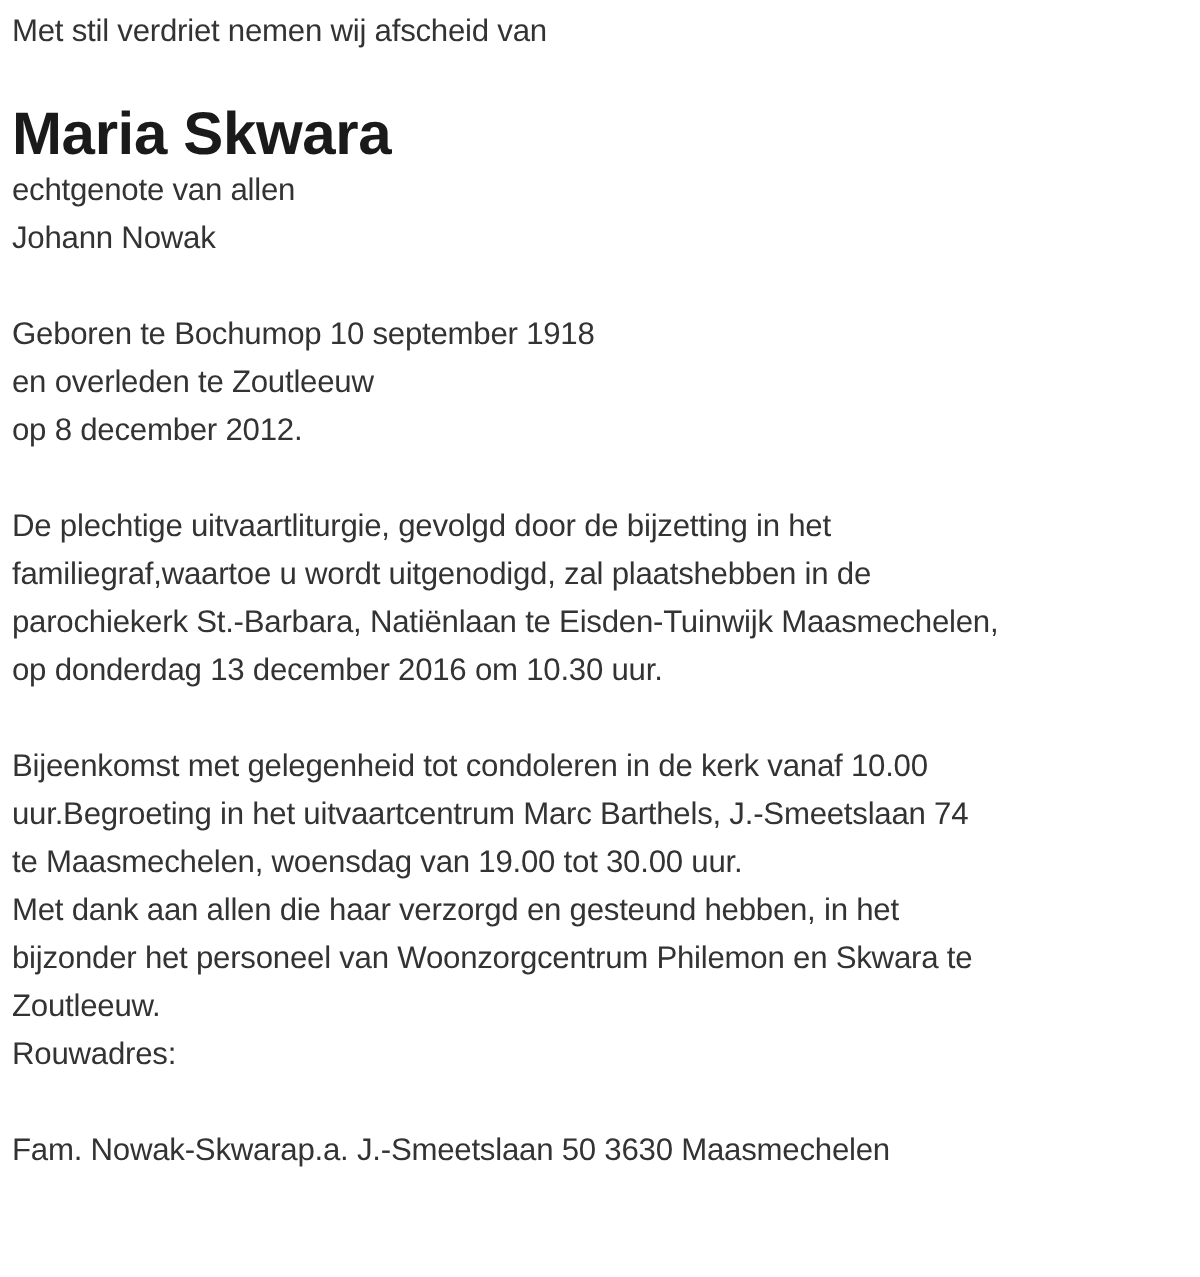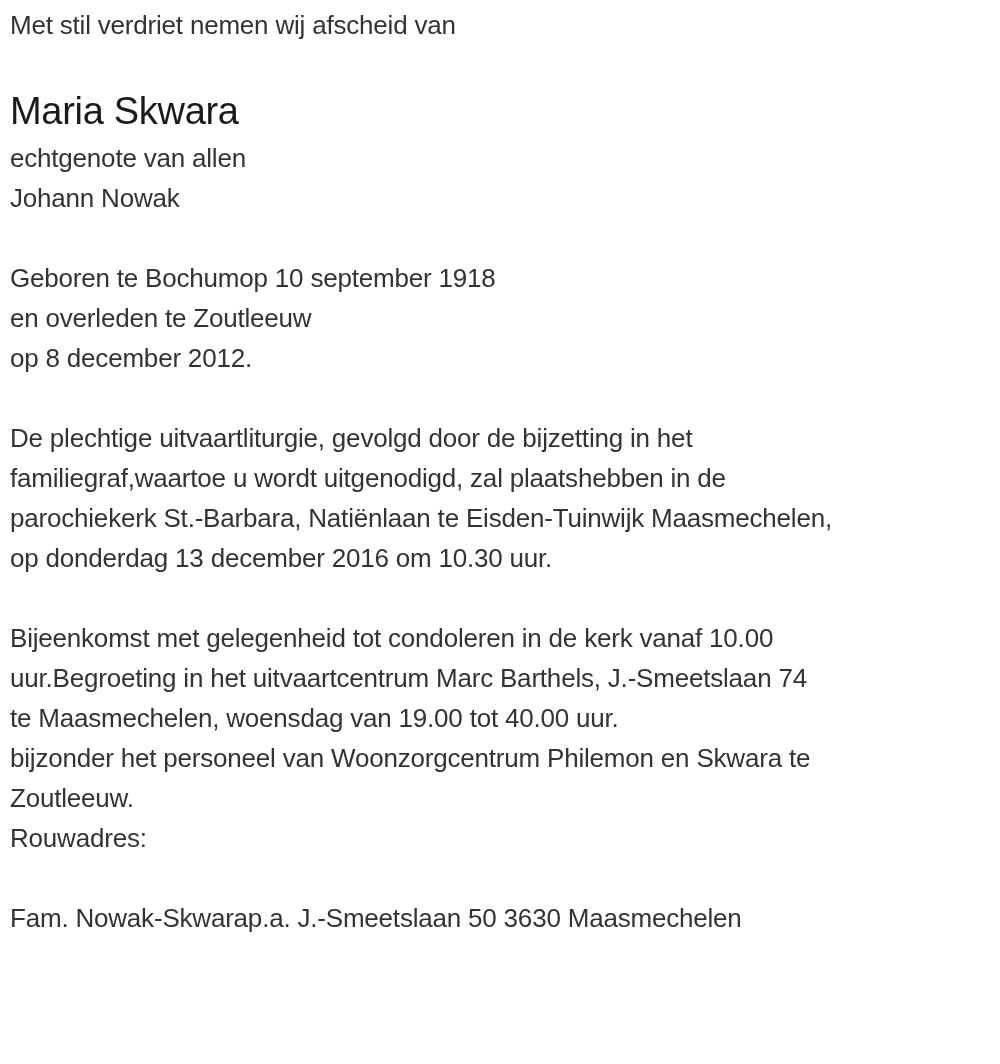--- a/index.html
+++ b/index.html
@@ -24,22 +24,22 @@
       line-height: 40px;
       height: 40px;
       white-space: nowrap;
       letter-spacing: -0.2px;
     }
     .blank {
       height: 40px;
     }
     .heading {
       margin: 0;
-      font-size: 38px;
-      font-weight: 400;
+      font-size: 50px;
+      font-weight: 700;
       line-height: 53px;
       height: 53px;
       white-space: nowrap;
       color: #1a1a1a;
       letter-spacing: -0.3px;
     }
   </style>
 </head>
 <body>
 
@@ -60,21 +60,22 @@
   <div class="blank"></div>
 
   <div class="line">De plechtige uitvaartliturgie, gevolgd door de bijzetting in het</div>
   <div class="line">familiegraf,waartoe u wordt uitgenodigd, zal plaatshebben in de</div>
   <div class="line">parochiekerk St.-Barbara, Natiënlaan te Eisden-Tuinwijk Maasmechelen,</div>
   <div class="line">op donderdag 13 december 2016 om 10.30 uur.</div>
   <div class="blank"></div>
 
   <div class="line">Bijeenkomst met gelegenheid tot condoleren in de kerk vanaf 10.00</div>
   <div class="line">uur.Begroeting in het uitvaartcentrum Marc Barthels, J.-Smeetslaan 74</div>
-  <div class="line">te Maasmechelen, woensdag van 19.00 tot 40.00 uur.</div>
+  <div class="line">te Maasmechelen, woensdag van 19.00 tot 30.00 uur.</div>
+  <div class="line">Met dank aan allen die haar verzorgd en gesteund hebben, in het</div>
   <div class="line">bijzonder het personeel van Woonzorgcentrum Philemon en Skwara te</div>
   <div class="line">Zoutleeuw.</div>
   <div class="line">Rouwadres:</div>
   <div class="blank"></div>
 
   <div class="line">Fam. Nowak-Skwarap.a. J.-Smeetslaan 50 3630 Maasmechelen</div>
   <div class="blank"></div>
 
 
 </div>

